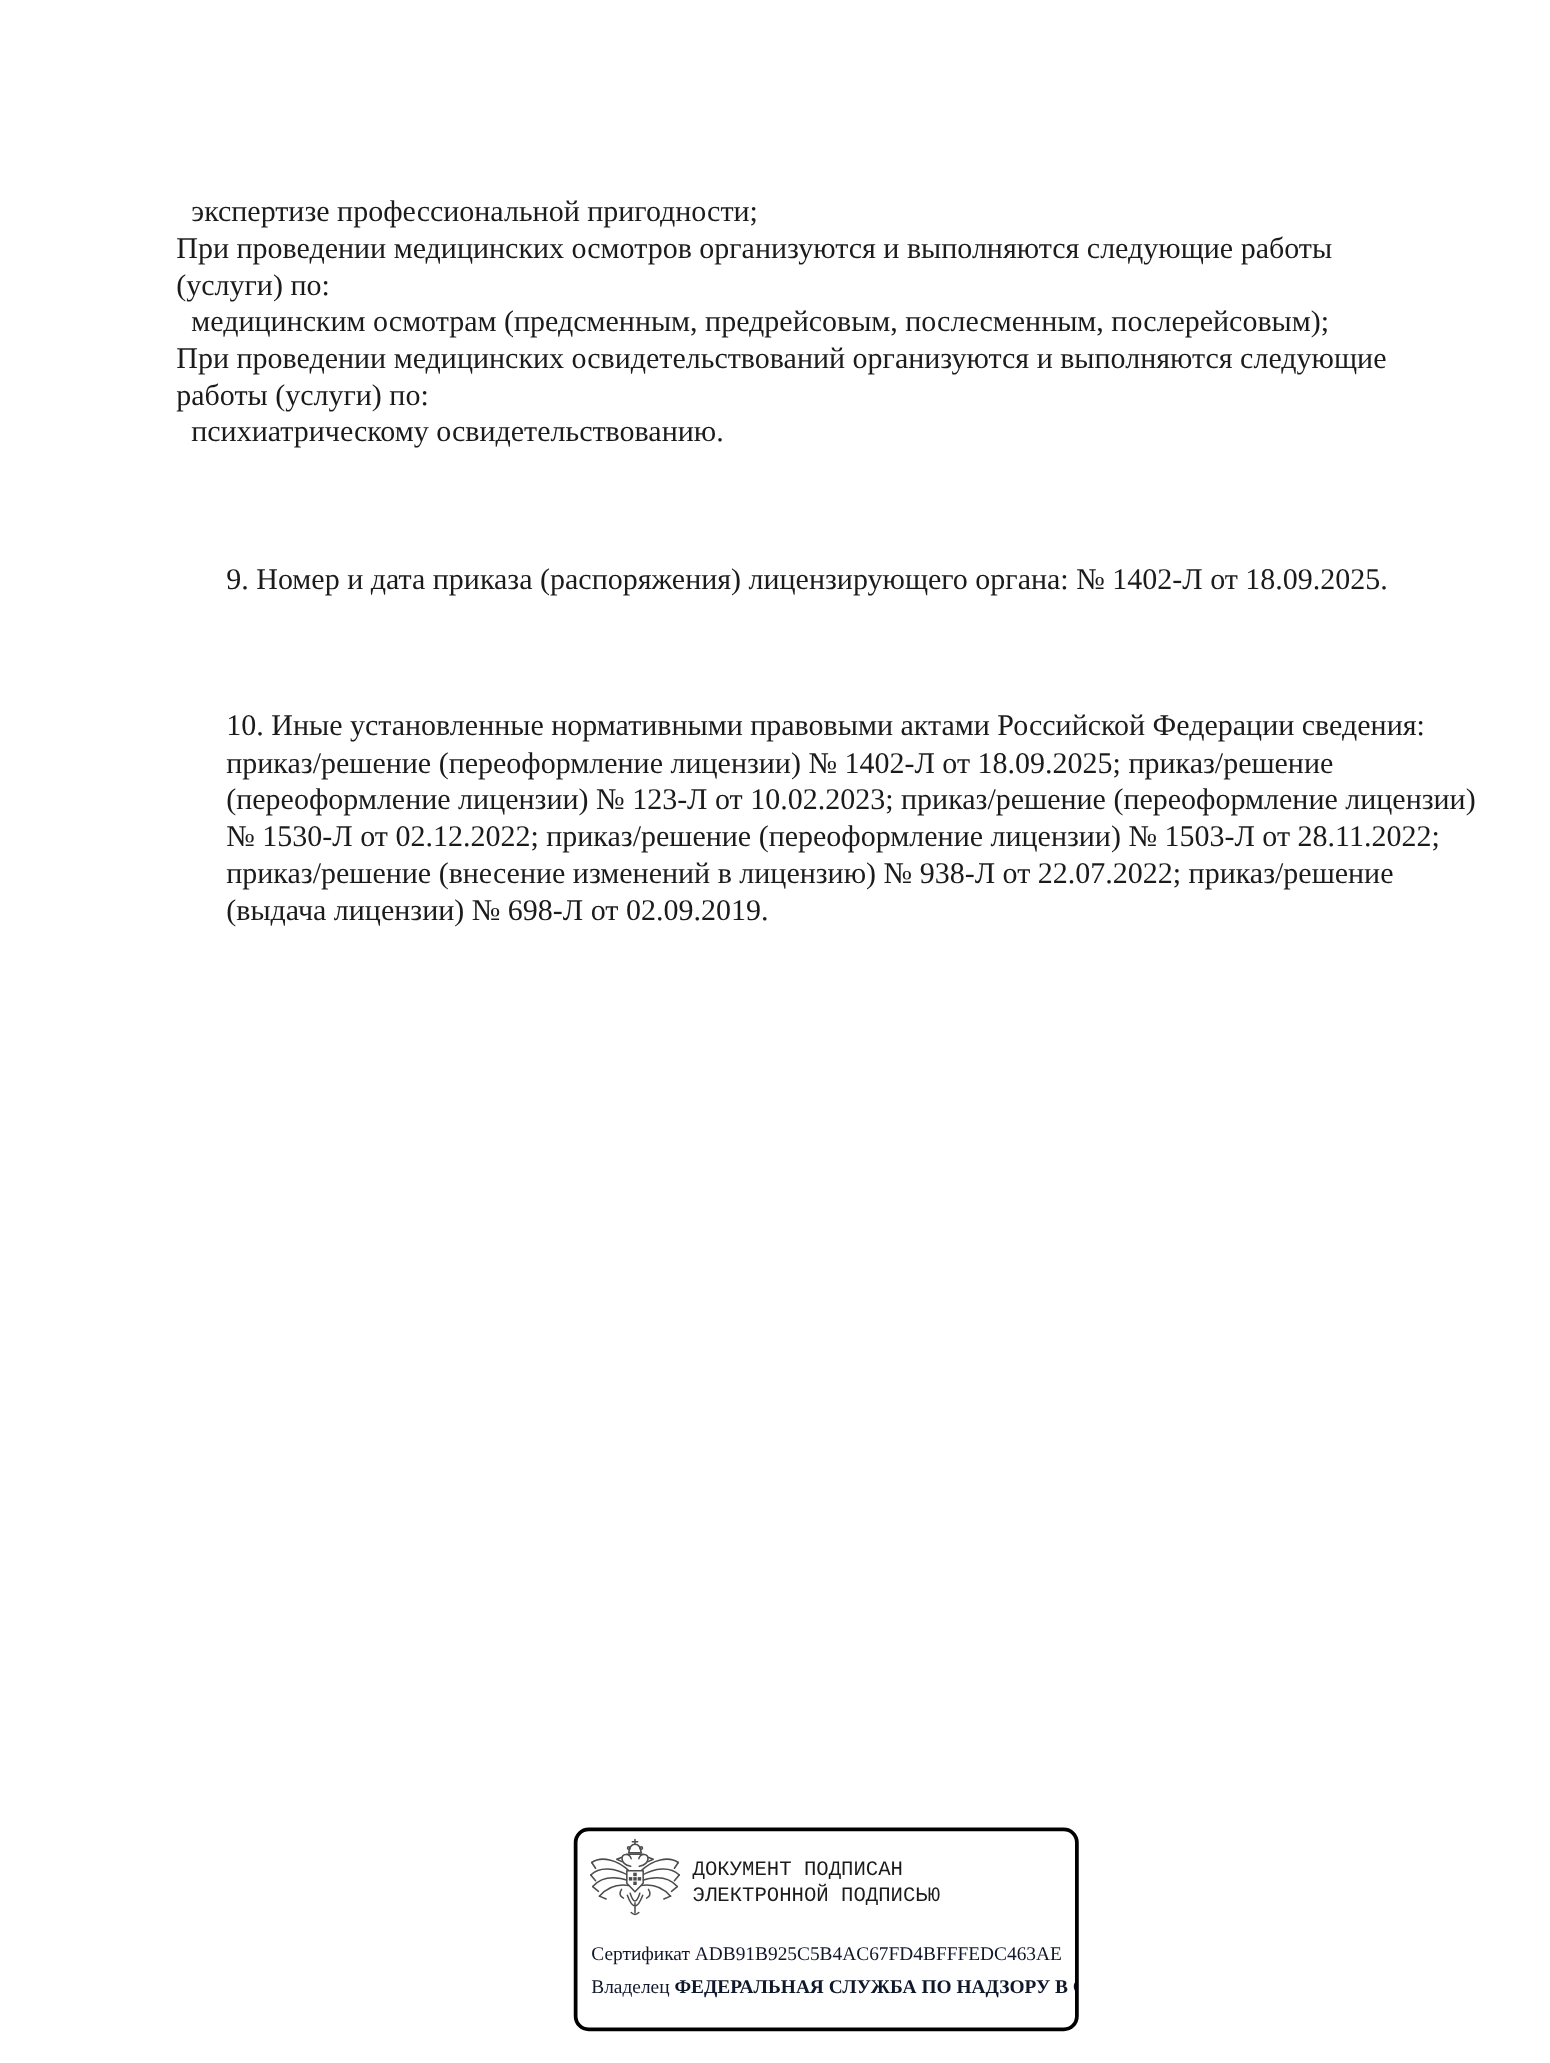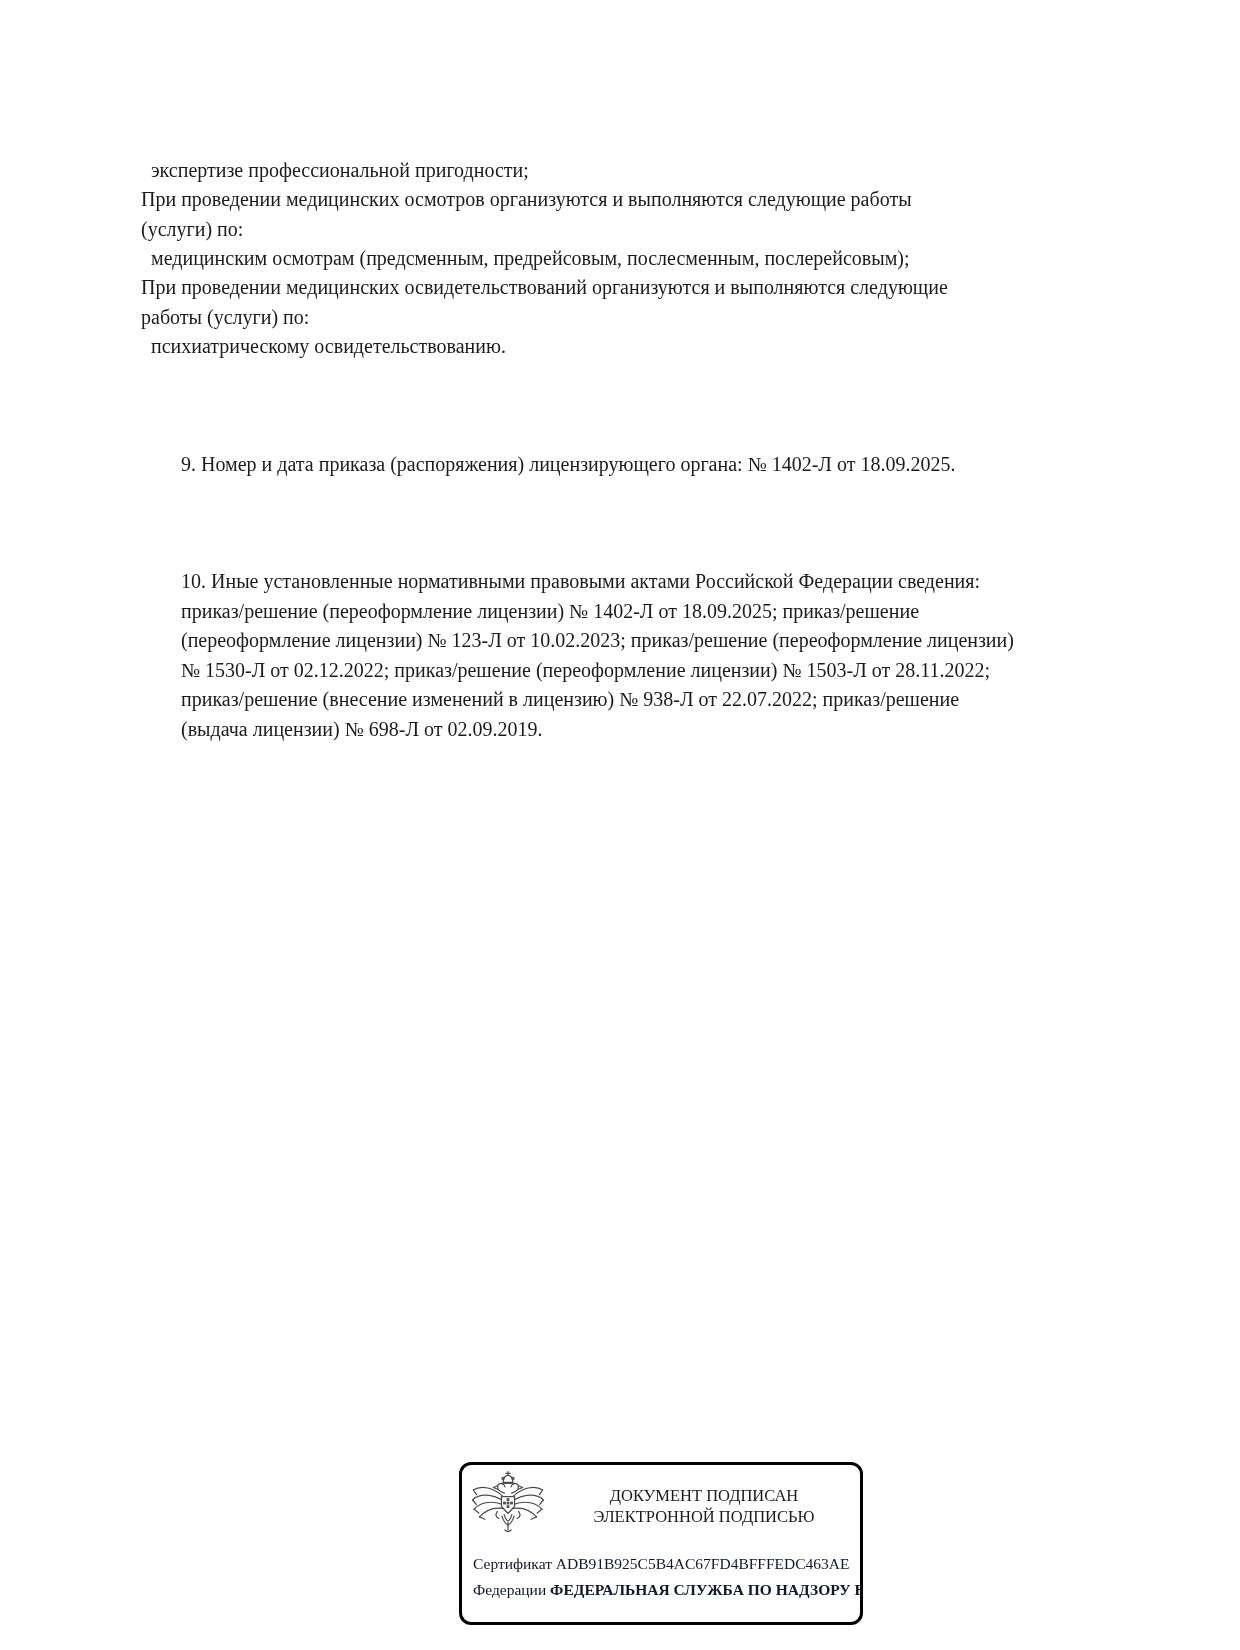--- a/index.html
+++ b/index.html
@@ -14,21 +14,21 @@
     background: #ffffff;
     font-family: "Liberation Serif", "DejaVu Serif", serif;
     color: #1b1b1b;
     overflow: hidden;
   }
   .doc-body {
     position: absolute;
     left: 141px;
     top: 97px;
     width: 1075px;
-    font-size: 20px;
+    font-size: 24px;
     line-height: 29.4px;
     white-space: pre-wrap;
   }
   .para { margin: 0; }
   .para + .para { margin-top: 29.4px; margin-left: 40px; }
 
   
   .stamp {
     position: absolute;
     left: 459px;
@@ -46,25 +46,26 @@
     left: 7px;
     top: 5px;
     width: 78px;
     height: 80px;
   }
   .stamp-title {
     position: absolute;
     left: 92px;
     top: 20px;
     width: 300px;
-    text-align: center;
+    text-align: left;
     font-size: 16.5px;
     line-height: 21px;
     white-space: pre-line;
     color: #1b1b1b;
+    font-family: Liberation Mono, monospace;
   }
   .stamp-lines {
     position: absolute;
     left: 11px;
     top: 86px;
     width: 430px;
     font-size: 15.5px;
     line-height: 25.6px;
     white-space: nowrap;
     color: #0f172a;
@@ -140,18 +141,18 @@
           <rect x="52.8" y="41.2" width="3.6" height="3.6"></rect>
         </g>
       </svg>
     </div>
 
     <div class="stamp-title">ДОКУМЕНТ ПОДПИСАН
 ЭЛЕКТРОННОЙ ПОДПИСЬЮ</div>
 
     <div class="stamp-lines">
       <div class="stamp-line"><span>Сертификат</span> <span>ADB91B925C5B4AC67FD4BFFFEDC463AE</span></div>
-      <div class="stamp-line"><span>Федерации</span> <span class="owner-value">ФЕДЕРАЛЬНАЯ СЛУЖБА ПО НАДЗОРУ В СФ</span></div>
+      <div class="stamp-line"><span>Владелец</span> <span class="owner-value">ФЕДЕРАЛЬНАЯ СЛУЖБА ПО НАДЗОРУ В СФ</span></div>
     </div>
 
   </div>
 
 </div>
 
 </body></html>

